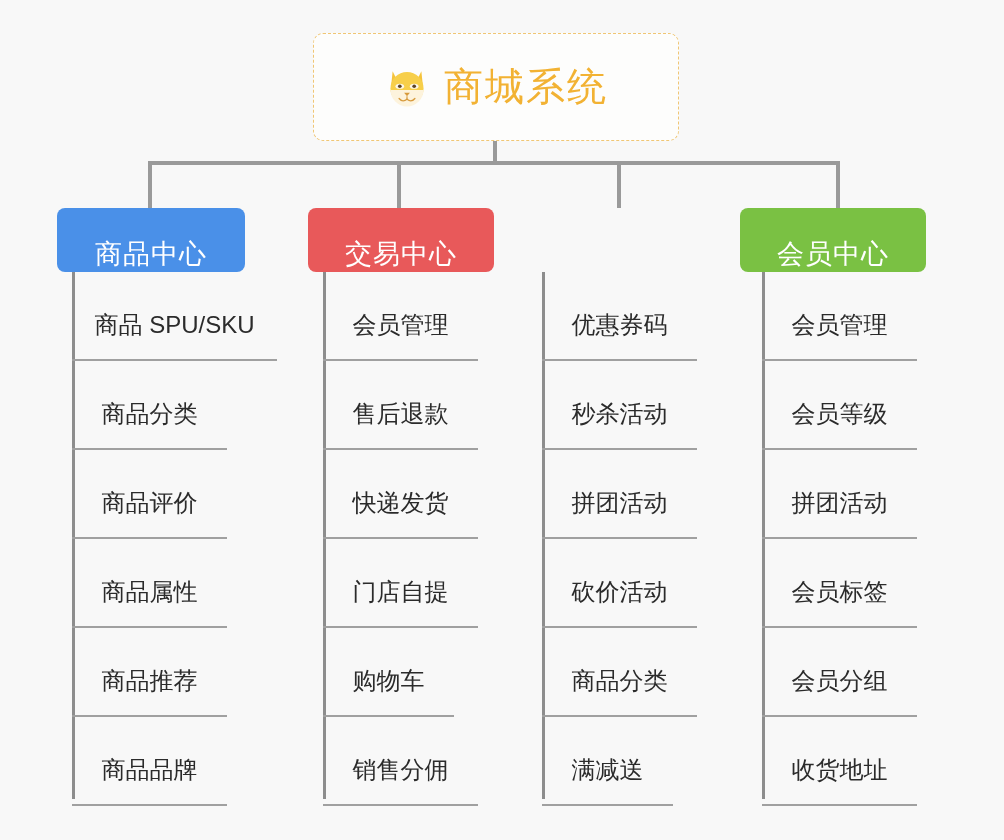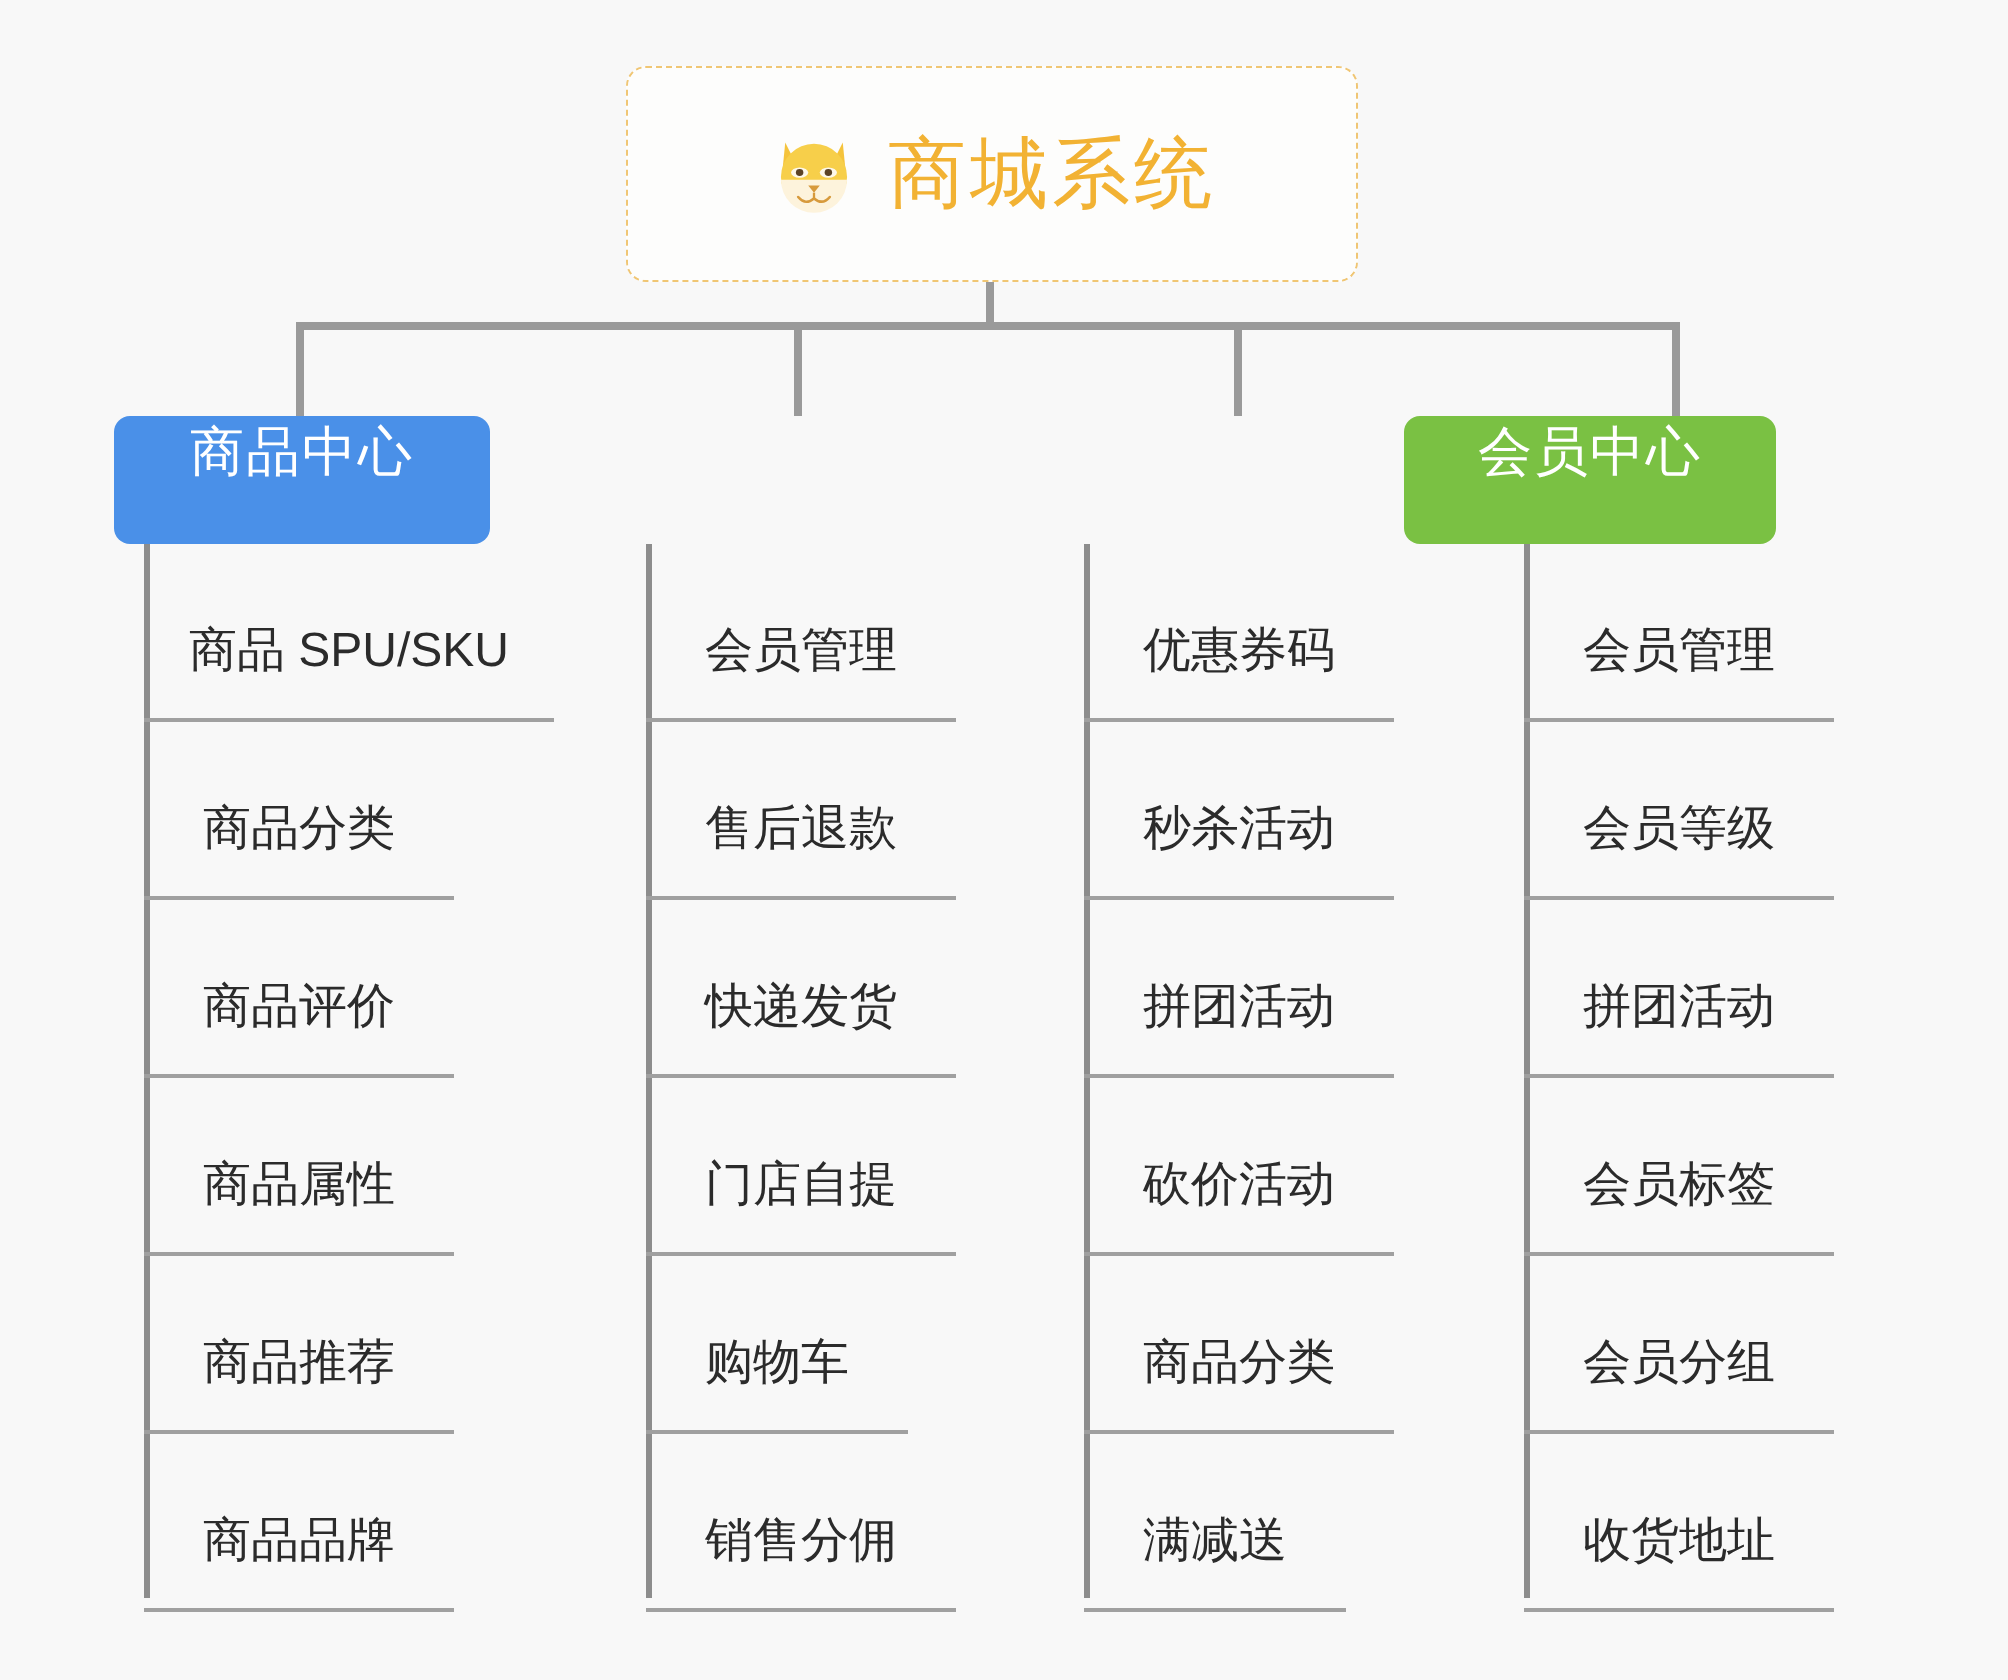--- a/index.html
+++ b/index.html
@@ -59,21 +59,21 @@
   }
   .v-line { width: 4px; }
   .h-line { height: 4px; }
 
   
   .cat-box {
     position: absolute;
     height: 64px;
     border-radius: 8px;
     display: flex;
-    align-items: flex-start;
+    align-items: flex-end;
     justify-content: center;
     color: #ffffff;
     font-size: 27px;
     letter-spacing: 1px;
     white-space: nowrap;
   }
 
   
   .branch {
     position: absolute;
@@ -134,21 +134,24 @@
   <div class="line h-line" style="left: 150px; top: 161px; width: 690px; background: rgb(154, 154, 154);"></div>
 
   <div class="line v-line" style="left: 148px; top: 161px; height: 47px; background: rgb(154, 154, 154);"></div>
   <div class="line v-line" style="left: 397px; top: 161px; height: 47px; background: rgb(154, 154, 154);"></div>
   <div class="line v-line" style="left: 617px; top: 161px; height: 47px; background: rgb(154, 154, 154);"></div>
   <div class="line v-line" style="left: 836px; top: 161px; height: 47px; background: rgb(154, 154, 154);"></div>
 
   <div class="cat-box" style="left: 57px; top: 208px; width: 188px; background: rgb(74, 144, 232);">
     <span>商品中心</span>
   </div>
-  <div class="cat-box" style="left: 702px; top: 208px; width: 186px; background: rgb(122, 193, 67);">
+  <div class="cat-box" style="left: 308px; top: 208px; width: 186px; background: rgb(232, 89, 90);">
+    <span>交易中心</span>
+  </div>
+  <div class="cat-box" style="left: 740px; top: 208px; width: 186px; background: rgb(122, 193, 67);">
     <span>会员中心</span>
   </div>
 
   <div class="branch" style="left:72px; width:205px;">
     <div class="branch-spine" style="height:527px;"></div>
     <div class="leaf" style="top:0px;   width:205px;">
         <span class="leaf-label">商品 SPU/SKU</span>
       </div>
     <div class="leaf" style="top:89px;  width:155px;">
         <span class="leaf-label">商品分类</span>

